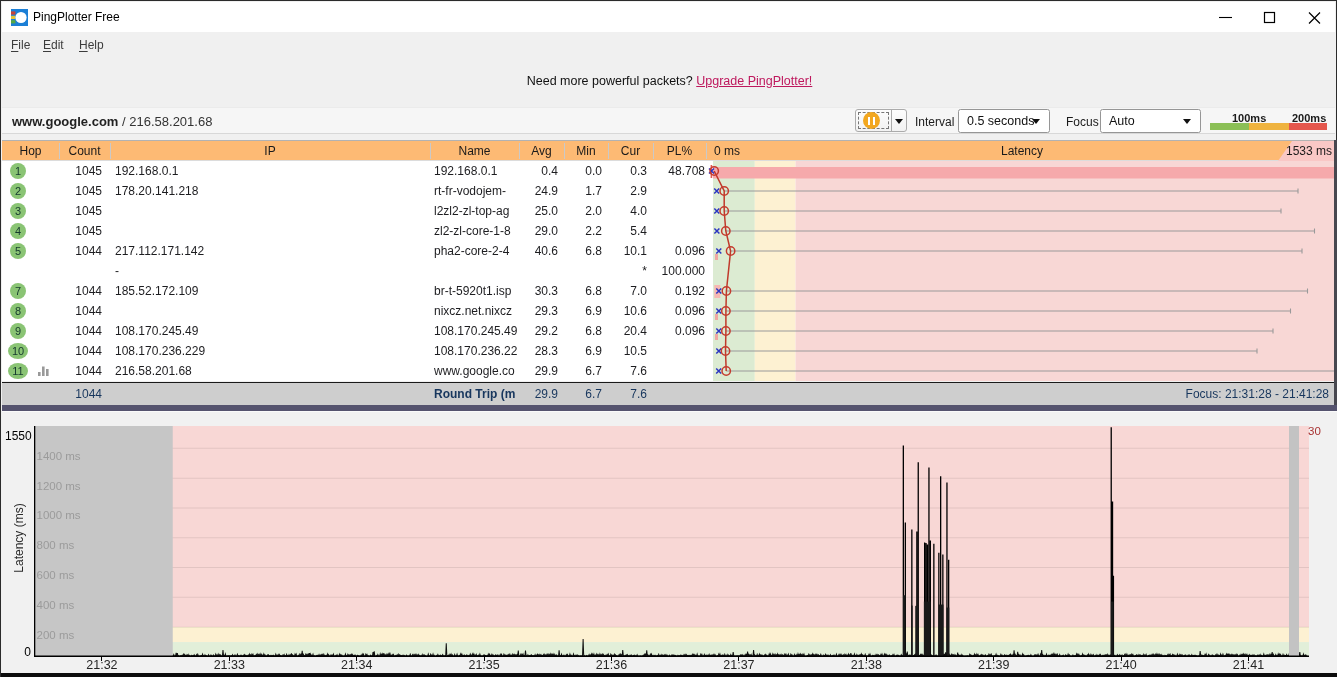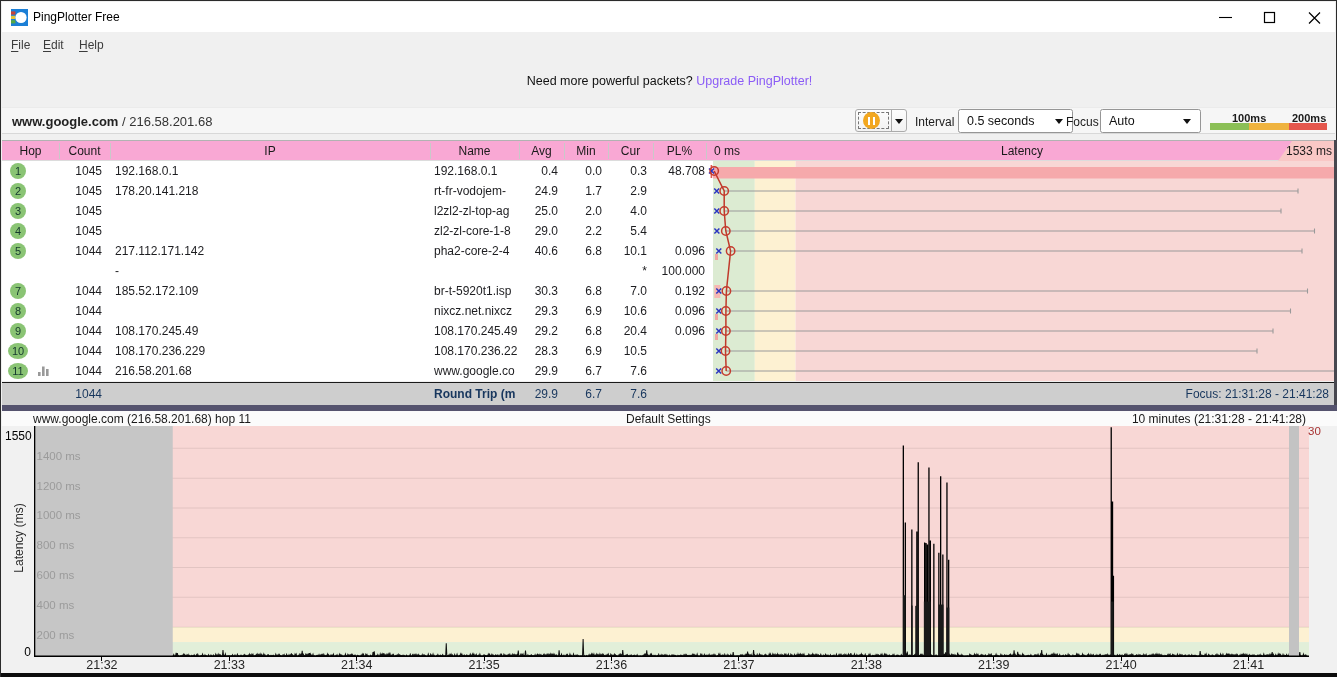--- a/index.html
+++ b/index.html
@@ -7,38 +7,38 @@
 #title{position:absolute;left:1px;top:1px;right:1px;height:30px;background:#fff}
 #ticon{position:absolute;left:9px;top:7px;width:17px;height:17px}
 #ttext{position:absolute;left:31px;top:8px;font-size:12px;color:#000}
 .wbtn{position:absolute;top:0;width:45px;height:30px}
 
 #menu{position:absolute;left:1px;top:31px;right:1px;height:26px;background:#f0f0f0}
 .mi{position:absolute;top:6px;font-size:12px;color:#3c3c3c}
 .mi u{text-decoration:underline;text-underline-offset:2px}
 
 #promo{position:absolute;left:0;top:73px;width:1337px;text-align:center;font-size:12.5px;color:#111}
-#promo a{color:#8b5cf6;}
+#promo a{color:#be185d;text-decoration:underline}
 
 #tb{position:absolute;left:1px;top:106px;right:1px;height:27px;background:#f6f6f6;border-top:1px solid #ebebeb;border-bottom:1px solid #d8d8d8}
 #target{position:absolute;left:10px;top:6px;font-size:13px;color:#333}
 #target b{color:#222}
 #pausebtn{position:absolute;left:853px;top:1px;width:52px;height:23px;background:linear-gradient(#fdfdfd,#f2f2f2);border:1px solid #ababab;border-radius:3px}
 #pfocus{position:absolute;left:2px;top:2px;width:31px;height:17px;border:1px dashed #777}
 #pcirc{position:absolute;left:7px;top:2px;width:17px;height:17px;border-radius:50%;background:#f2a71f}
 #pcirc:before,#pcirc:after{content:"";position:absolute;top:4.5px;width:2.6px;height:8px;background:#fff}
 #pcirc:before{left:4.6px}#pcirc:after{left:9.6px}
 #psep{position:absolute;left:35px;top:0;width:1px;height:21px;background:#ababab}
 .darr{position:absolute;width:0;height:0;border-left:4px solid transparent;border-right:4px solid transparent;border-top:5px solid #111}
 .lbl{position:absolute;top:7px;font-size:12px;color:#1a1a1a}
 .dd{position:absolute;top:1px;height:24px;background:#fff;border:1px solid #969696;border-radius:2.5px;font-size:12.5px;color:#111;line-height:22px;padding-left:8px}
 .leg{position:absolute;top:4px;font-size:11px;font-weight:bold;color:#1a1a1a}
 #legbar{position:absolute;left:1208px;top:15px;width:117px;height:6.5px;background:linear-gradient(90deg,#8bbf56 0 39px,#efb33f 39px 79px,#e5574d 79px)}
 
-#thead{position:absolute;left:1px;top:139px;right:1px;height:21px;background:#f9a8d4;border-top:1px solid #b2b2b2;border-bottom:1px solid #dcdcdc}
+#thead{position:absolute;left:1px;top:139px;right:1px;height:21px;background:#fdba74;border-top:1px solid #b2b2b2;border-bottom:1px solid #dcdcdc}
 .h{position:absolute;top:3px;font-size:12px;color:#1a1a1a;text-align:center}
 .vsep{position:absolute;top:2px;height:16px;width:1px;background:#c9c9c9}
 #hdrpink{position:absolute;right:0;top:0;width:57px;height:20px;background:#f9c8c6;clip-path:polygon(14px 0,57px 0,57px 20px,0 20px)}
 
 #tbody{position:absolute;left:1px;top:160px;width:1332px;height:220px;background:#fff}
 .r{position:absolute;left:0;width:703px;height:20px}
 .c{position:absolute;top:3px;font-size:12px;color:#1d1d20;white-space:nowrap}
 .cr{text-align:right}
 .nm{overflow:hidden}
 .hc{position:absolute;top:2px;height:16px;border-radius:50%;background:#8ac474;color:#153a2e;font-size:11px;text-align:center;line-height:16px}
@@ -88,21 +88,21 @@
  <div id="promo">Need more powerful packets? <a>Upgrade PingPlotter!</a></div>
  <div id="tb">
    <div id="target"><b>www.google.com</b> / 216.58.201.68</div>
    <div id="pausebtn">
      <div id="pfocus"></div>
         <div id="pcirc"></div>
         <div id="psep"></div>
      <div class="darr" style="left:39px;top:9px"></div>
    </div>
    <div class="lbl" style="left:913px">Interval</div>
-   <div class="dd" style="left:956px;width:115px">0.5 seconds<div class="darr" style="right:9px;top:9px"></div></div>
+   <div class="dd" style="left:956px;width:92px">0.5 seconds<div class="darr" style="right:9px;top:9px"></div></div>
    <div class="lbl" style="left:1064px">Focus</div>
    <div class="dd" style="left:1098px;width:101px">Auto<div class="darr" style="right:9px;top:9px"></div></div>
    <div class="leg" style="left:1230px">100ms</div>
    <div class="leg" style="left:1290px">200ms</div>
    <div id="legbar"></div>
  </div>
  <div id="thead">
    <div class="h" style="left:0;width:57px">Hop</div>
    <div class="h" style="left:57px;width:51px">Count</div>
    <div class="h" style="left:108px;width:320px">IP</div>
@@ -285,25 +285,20 @@
  <div id="rtrow">
    <div class="rt cr" style="left:40px;width:60px">1044</div>
    <div class="rt" style="left:432px;width:81px;overflow:hidden;font-weight:bold">Round Trip (m</div>
    <div class="rt cr" style="left:496px;width:60px">29.9</div>
    <div class="rt cr" style="left:540px;width:60px">6.7</div>
    <div class="rt cr" style="left:585px;width:60px">7.6</div>
    <div class="rt" style="right:5px">Focus: 21:31:28 - 21:41:28</div>
  </div>
  <div id="split"></div>
  <div id="bpanel">
-   <div id="bhead">
-     <span style="position:absolute;left:31px">www.google.com (216.58.201.68) hop 11</span>
-     <span style="position:absolute;left:624px">Default Settings</span>
-     <span style="position:absolute;right:31px">10 minutes (21:31:28 - 21:41:28)</span>
-   </div>
    <div class="yl" style="left:3px;top:17px">1550</div>
    <div class="yl" style="left:3px;top:233px">0</div>
    <div id="laty">Latency (ms)</div>
    <div id="plot">
      <svg width="1275" height="231" viewBox="0 0 1274.5 230.8" preserveAspectRatio="none">
        <rect x="0" y="0" width="1274.5" height="200.9" fill="#f8d7d5"></rect>
        <rect x="0" y="200.9" width="1274.5" height="15" fill="#fdf1d2"></rect>
        <rect x="0" y="215.9" width="1274.5" height="14.9" fill="#e2efd9"></rect>
        <line x1="0" y1="201.0" x2="1274.5" y2="201.0" stroke="#000" stroke-opacity="0.085"></line>
           <line x1="0" y1="171.2" x2="1274.5" y2="171.2" stroke="#000" stroke-opacity="0.085"></line>

